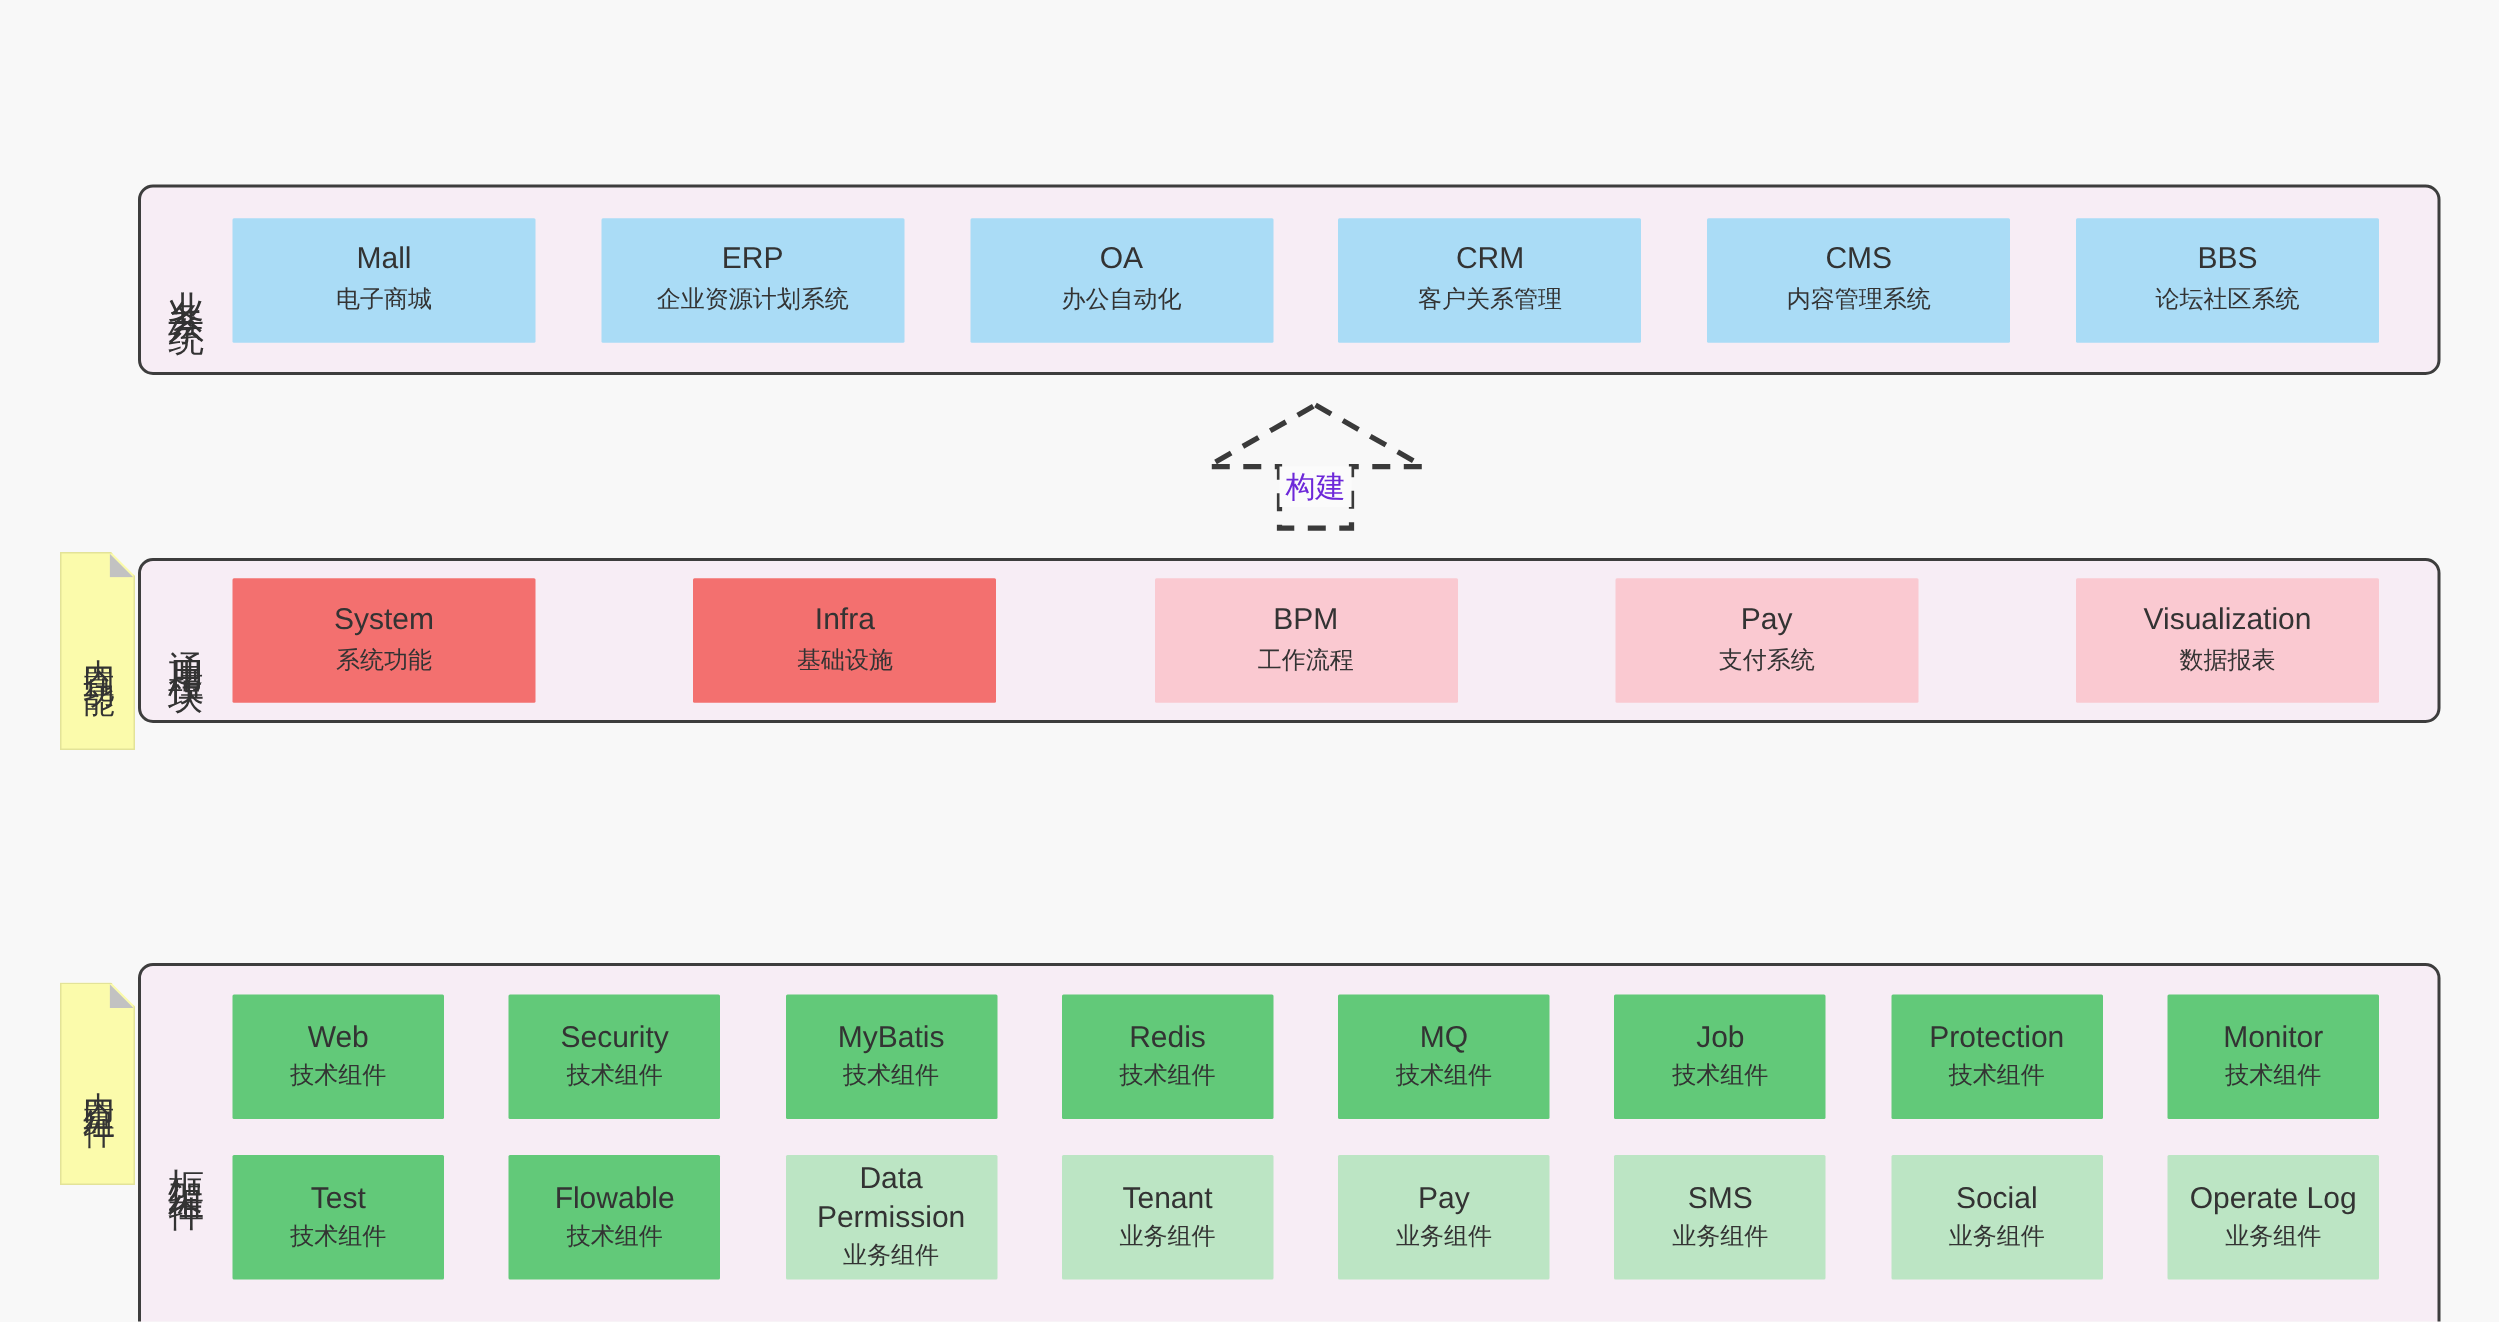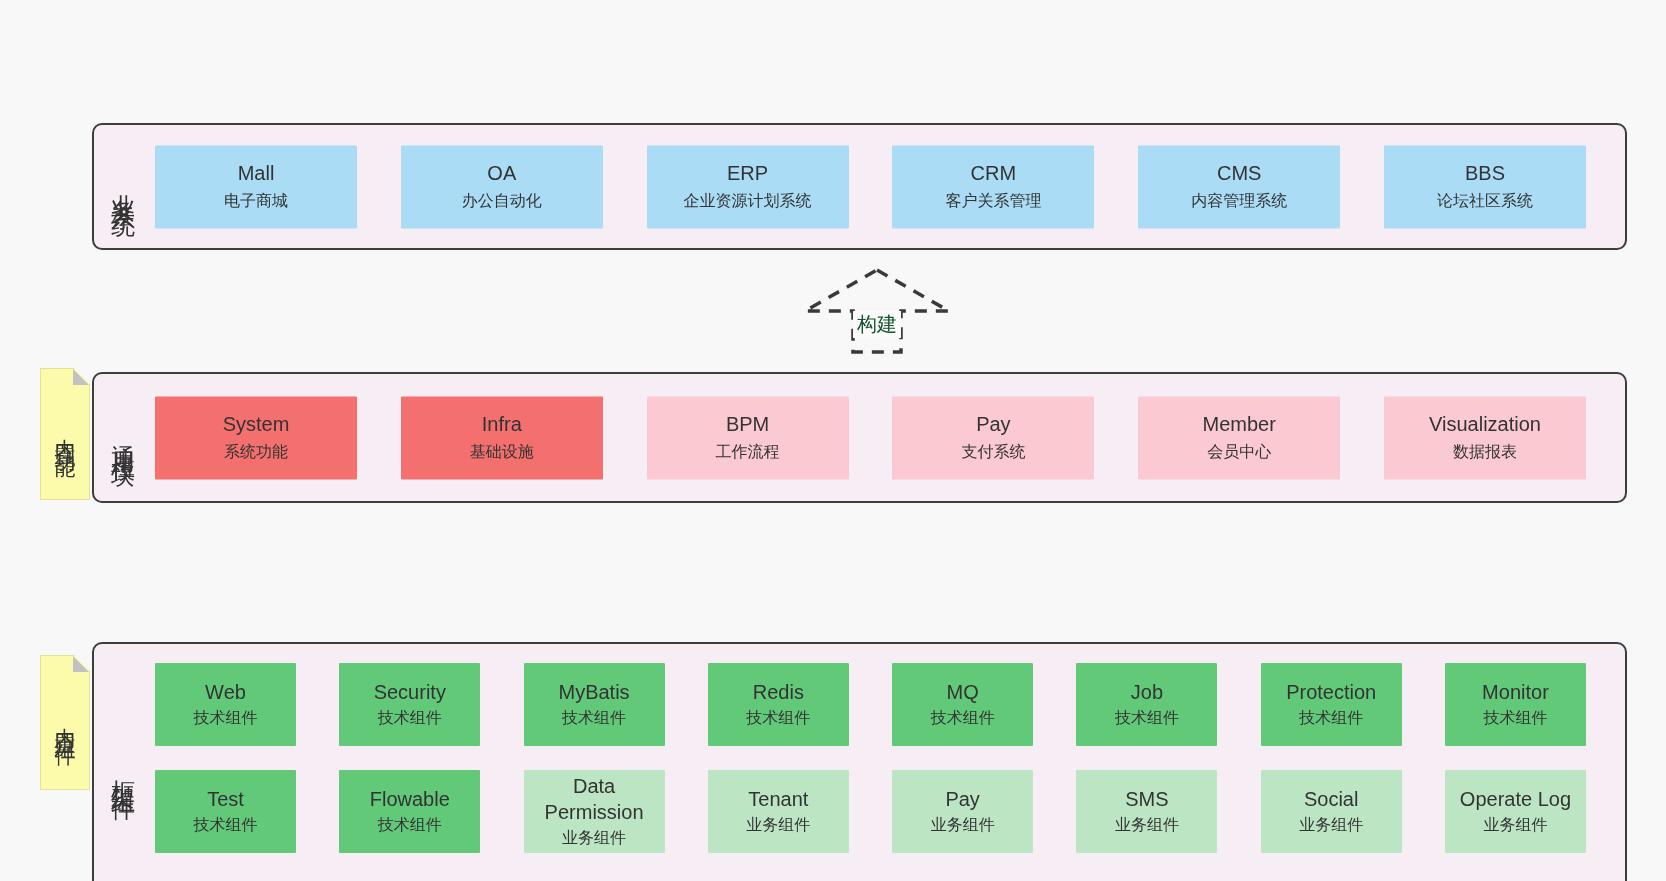--- a/index.html
+++ b/index.html
@@ -17,21 +17,21 @@
   .band {
     position: absolute;
     left: 92px;
     width: 1535px;
     background: #f7edf5;
     border: 2px solid #3d3d3d;
     border-radius: 10px;
     z-index: 2;
   }
   .band-top    { top: 123px; height: 127px; }
-  .band-mid    { top: 372px; height: 131px; }
+  .band-mid    { top: 372px; height: 110px; }
   .band-bottom { top: 618px; height: 260px; margin-top: 24px; }
 
   .band-label {
     position: absolute;
     left: 13px;
     top: 50%;
     transform: translateY(-50%);
     writing-mode: vertical-rl;
     text-orientation: upright;
     font-size: 24px;
@@ -128,21 +128,21 @@
   .arrow-2 { left: 818px; top: 515px; }
   .arrow svg { position: absolute; inset: 0; }
   .arrow-label {
     position: absolute;
     left: 50%;
     top: 44px;
     transform: translateX(-50%);
     background: #fbfbfb;
     padding: 0 4px;
     font-size: 20px;
-    color: #14532d;
+    color: #6d28d9;
     white-space: nowrap;
   }
 </style>
 </head>
 <body>
 
 <div class="canvas">
 
   <div class="sticky sticky-1">
     <span class="fold"></span>
@@ -154,26 +154,26 @@
   </div>
 
   <section class="band band-top">
     <div class="band-label">业务系统</div>
     <div class="box-row">
       <div class="box box-w200 c-blue">
         <span>Mall</span>
         <span class="sub">电子商城</span>
       </div>
       <div class="box box-w200 c-blue">
+        <span>ERP</span>
+        <span class="sub">企业资源计划系统</span>
+      </div>
+      <div class="box box-w200 c-blue">
         <span>OA</span>
         <span class="sub">办公自动化</span>
-      </div>
-      <div class="box box-w200 c-blue">
-        <span>ERP</span>
-        <span class="sub">企业资源计划系统</span>
       </div>
       <div class="box box-w200 c-blue">
         <span>CRM</span>
         <span class="sub">客户关系管理</span>
       </div>
       <div class="box box-w200 c-blue">
         <span>CMS</span>
         <span class="sub">内容管理系统</span>
       </div>
       <div class="box box-w200 c-blue">
@@ -203,24 +203,20 @@
       </div>
       <div class="box box-w200 c-pink">
         <span>BPM</span>
         <span class="sub">工作流程</span>
       </div>
       <div class="box box-w200 c-pink">
         <span>Pay</span>
         <span class="sub">支付系统</span>
       </div>
       <div class="box box-w200 c-pink">
-        <span>Member</span>
-        <span class="sub">会员中心</span>
-      </div>
-      <div class="box box-w200 c-pink">
         <span>Visualization</span>
         <span class="sub">数据报表</span>
       </div>
     </div>
   </section>
 
 
   <section class="band band-bottom">
     <div class="band-label">框架组件</div>
     <div class="rows">

